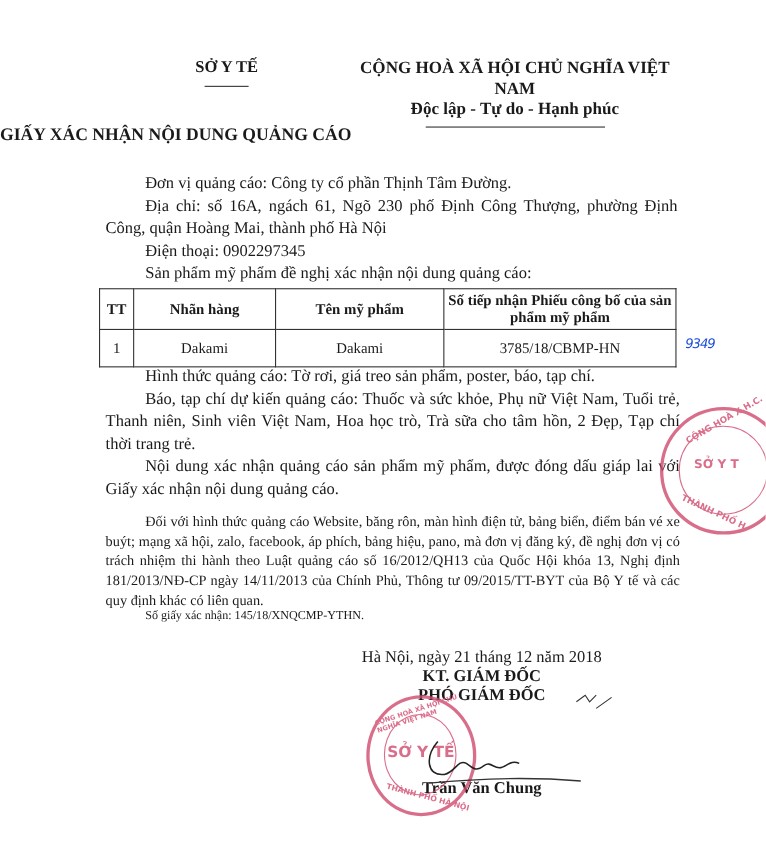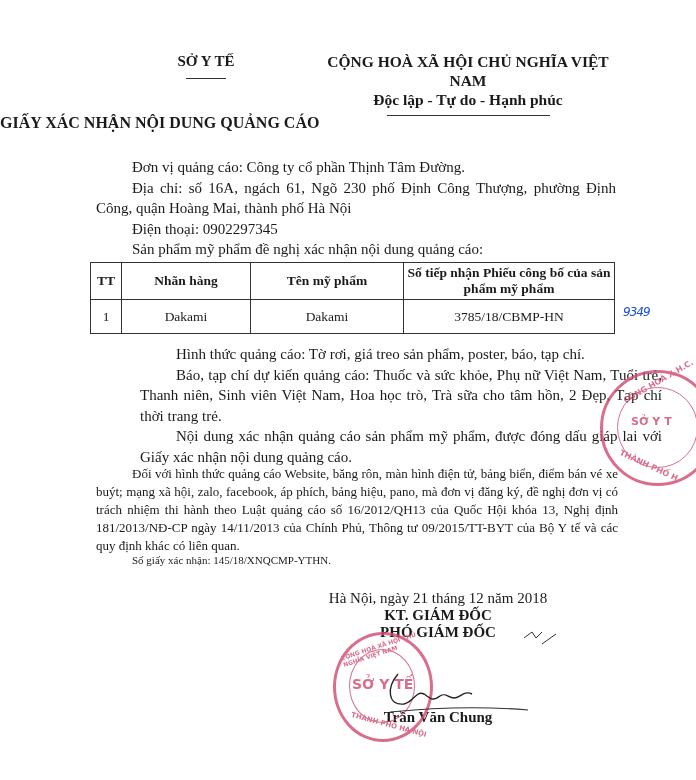--- a/index.html
+++ b/index.html
@@ -17,21 +17,21 @@
   .title { left: 0; width: 696px; top: 114px; text-align: left; font-weight: bold; font-size: 16px; }
   .para { font-size: 15px; line-height: 20.5px; }
   .p1 { left: 96px; top: 145px; width: 520px; margin-top: 12px; }
   .indent { text-indent: 36px; }
   .justify { text-align: justify; }
   table.prod { left: 90px; top: 262px; border-collapse: collapse; font-size: 13.5px; }
   table.prod th, table.prod td { border: 1px solid #333; text-align: center; padding: 0; }
   table.prod th { font-weight: bold; height: 36px; }
   table.prod td { height: 33px; }
   .hw-num { left: 623px; top: 305px; font-family: "DejaVu Sans", sans-serif; font-style: italic; font-size: 12px; color: #1d4ed8; letter-spacing: -1px; }
-  .p2 { left: 96px; top: 344px; width: 522px; margin-left: 44px; }
+  .p2 { left: 96px; top: 332px; width: 522px; }
   .p3 { left: 96px; top: 465px; width: 522px; font-size: 13px; line-height: 18px; }
   .p4 { left: 132px; top: 554px; font-size: 11px; }
   .sign { left: 318px; top: 590px; width: 240px; text-align: center; font-size: 15px; line-height: 17px; }
   .sign .date { }
   .sign .bold { font-weight: bold; }
   .sign .name { font-weight: bold; margin-top: 68px; }
   .stamp { border-radius: 50%; border: 3px solid #d04a6e; color: #d04a6e; opacity: 0.8; }
   .stamp .inner { position: absolute; border-radius: 50%; border: 1.5px solid #d04a6e; }
   .stamp .txt { position: absolute; font-family: "DejaVu Sans", sans-serif; font-weight: bold; }
 </style>

